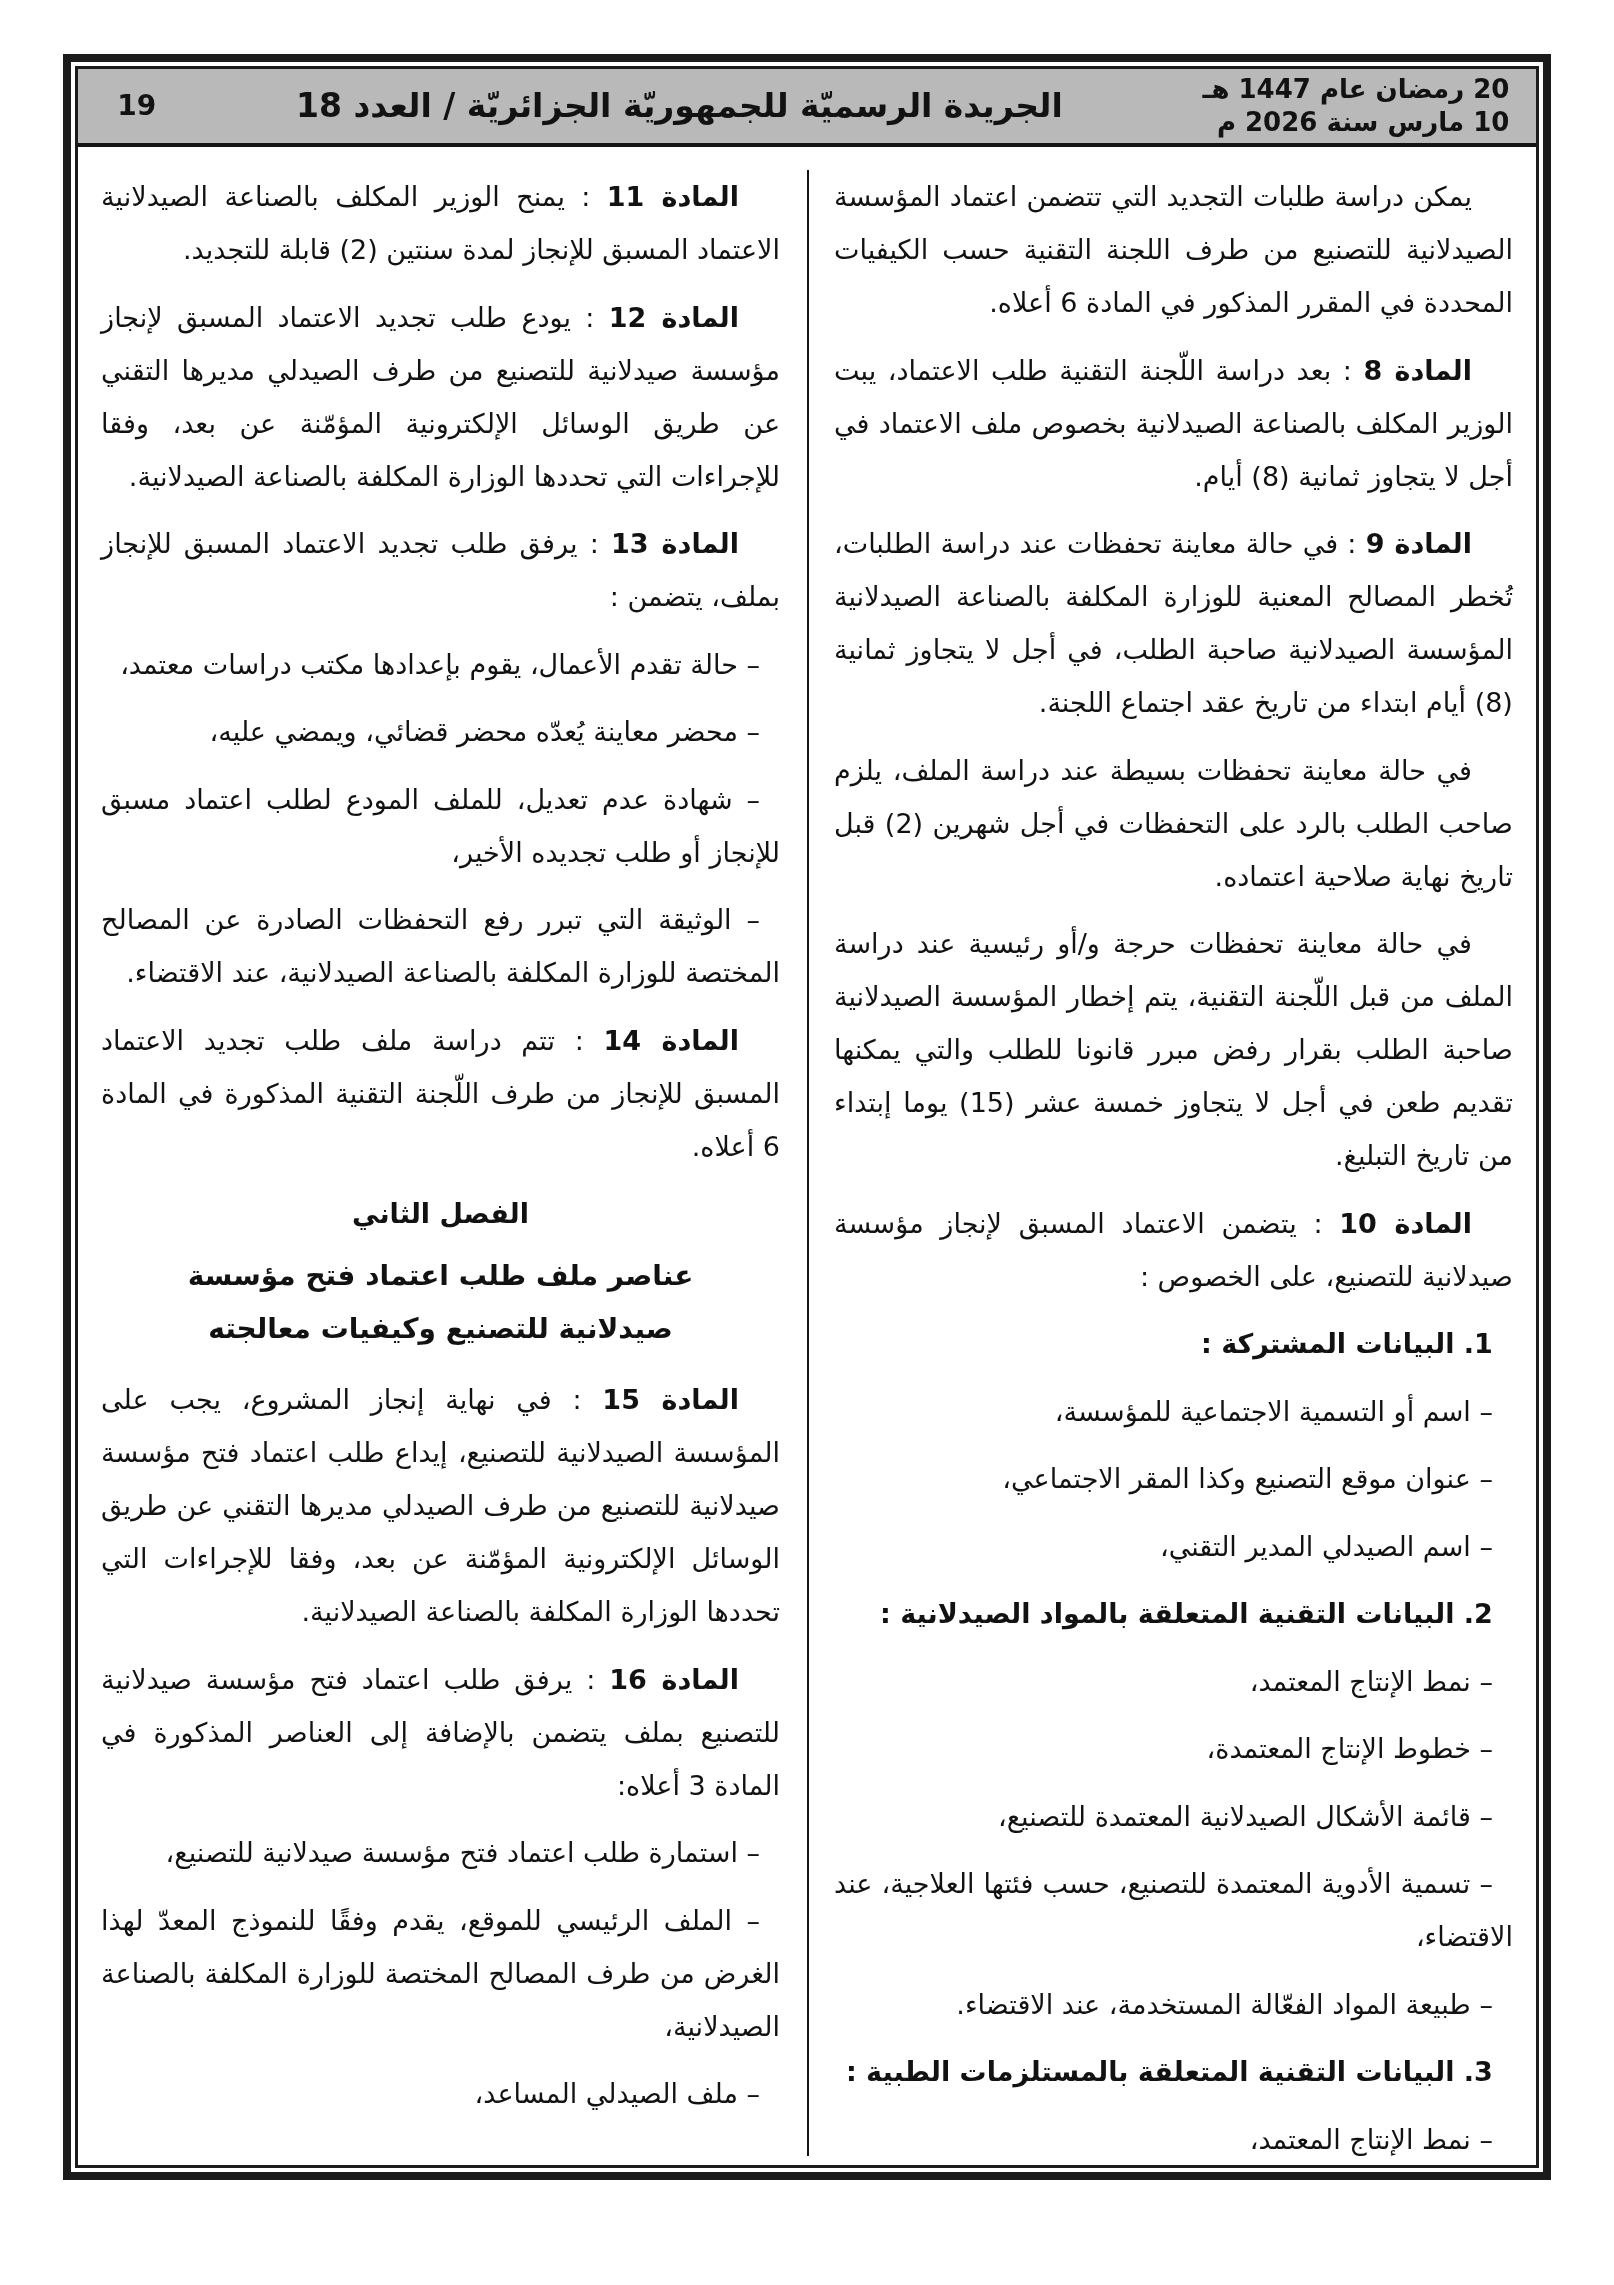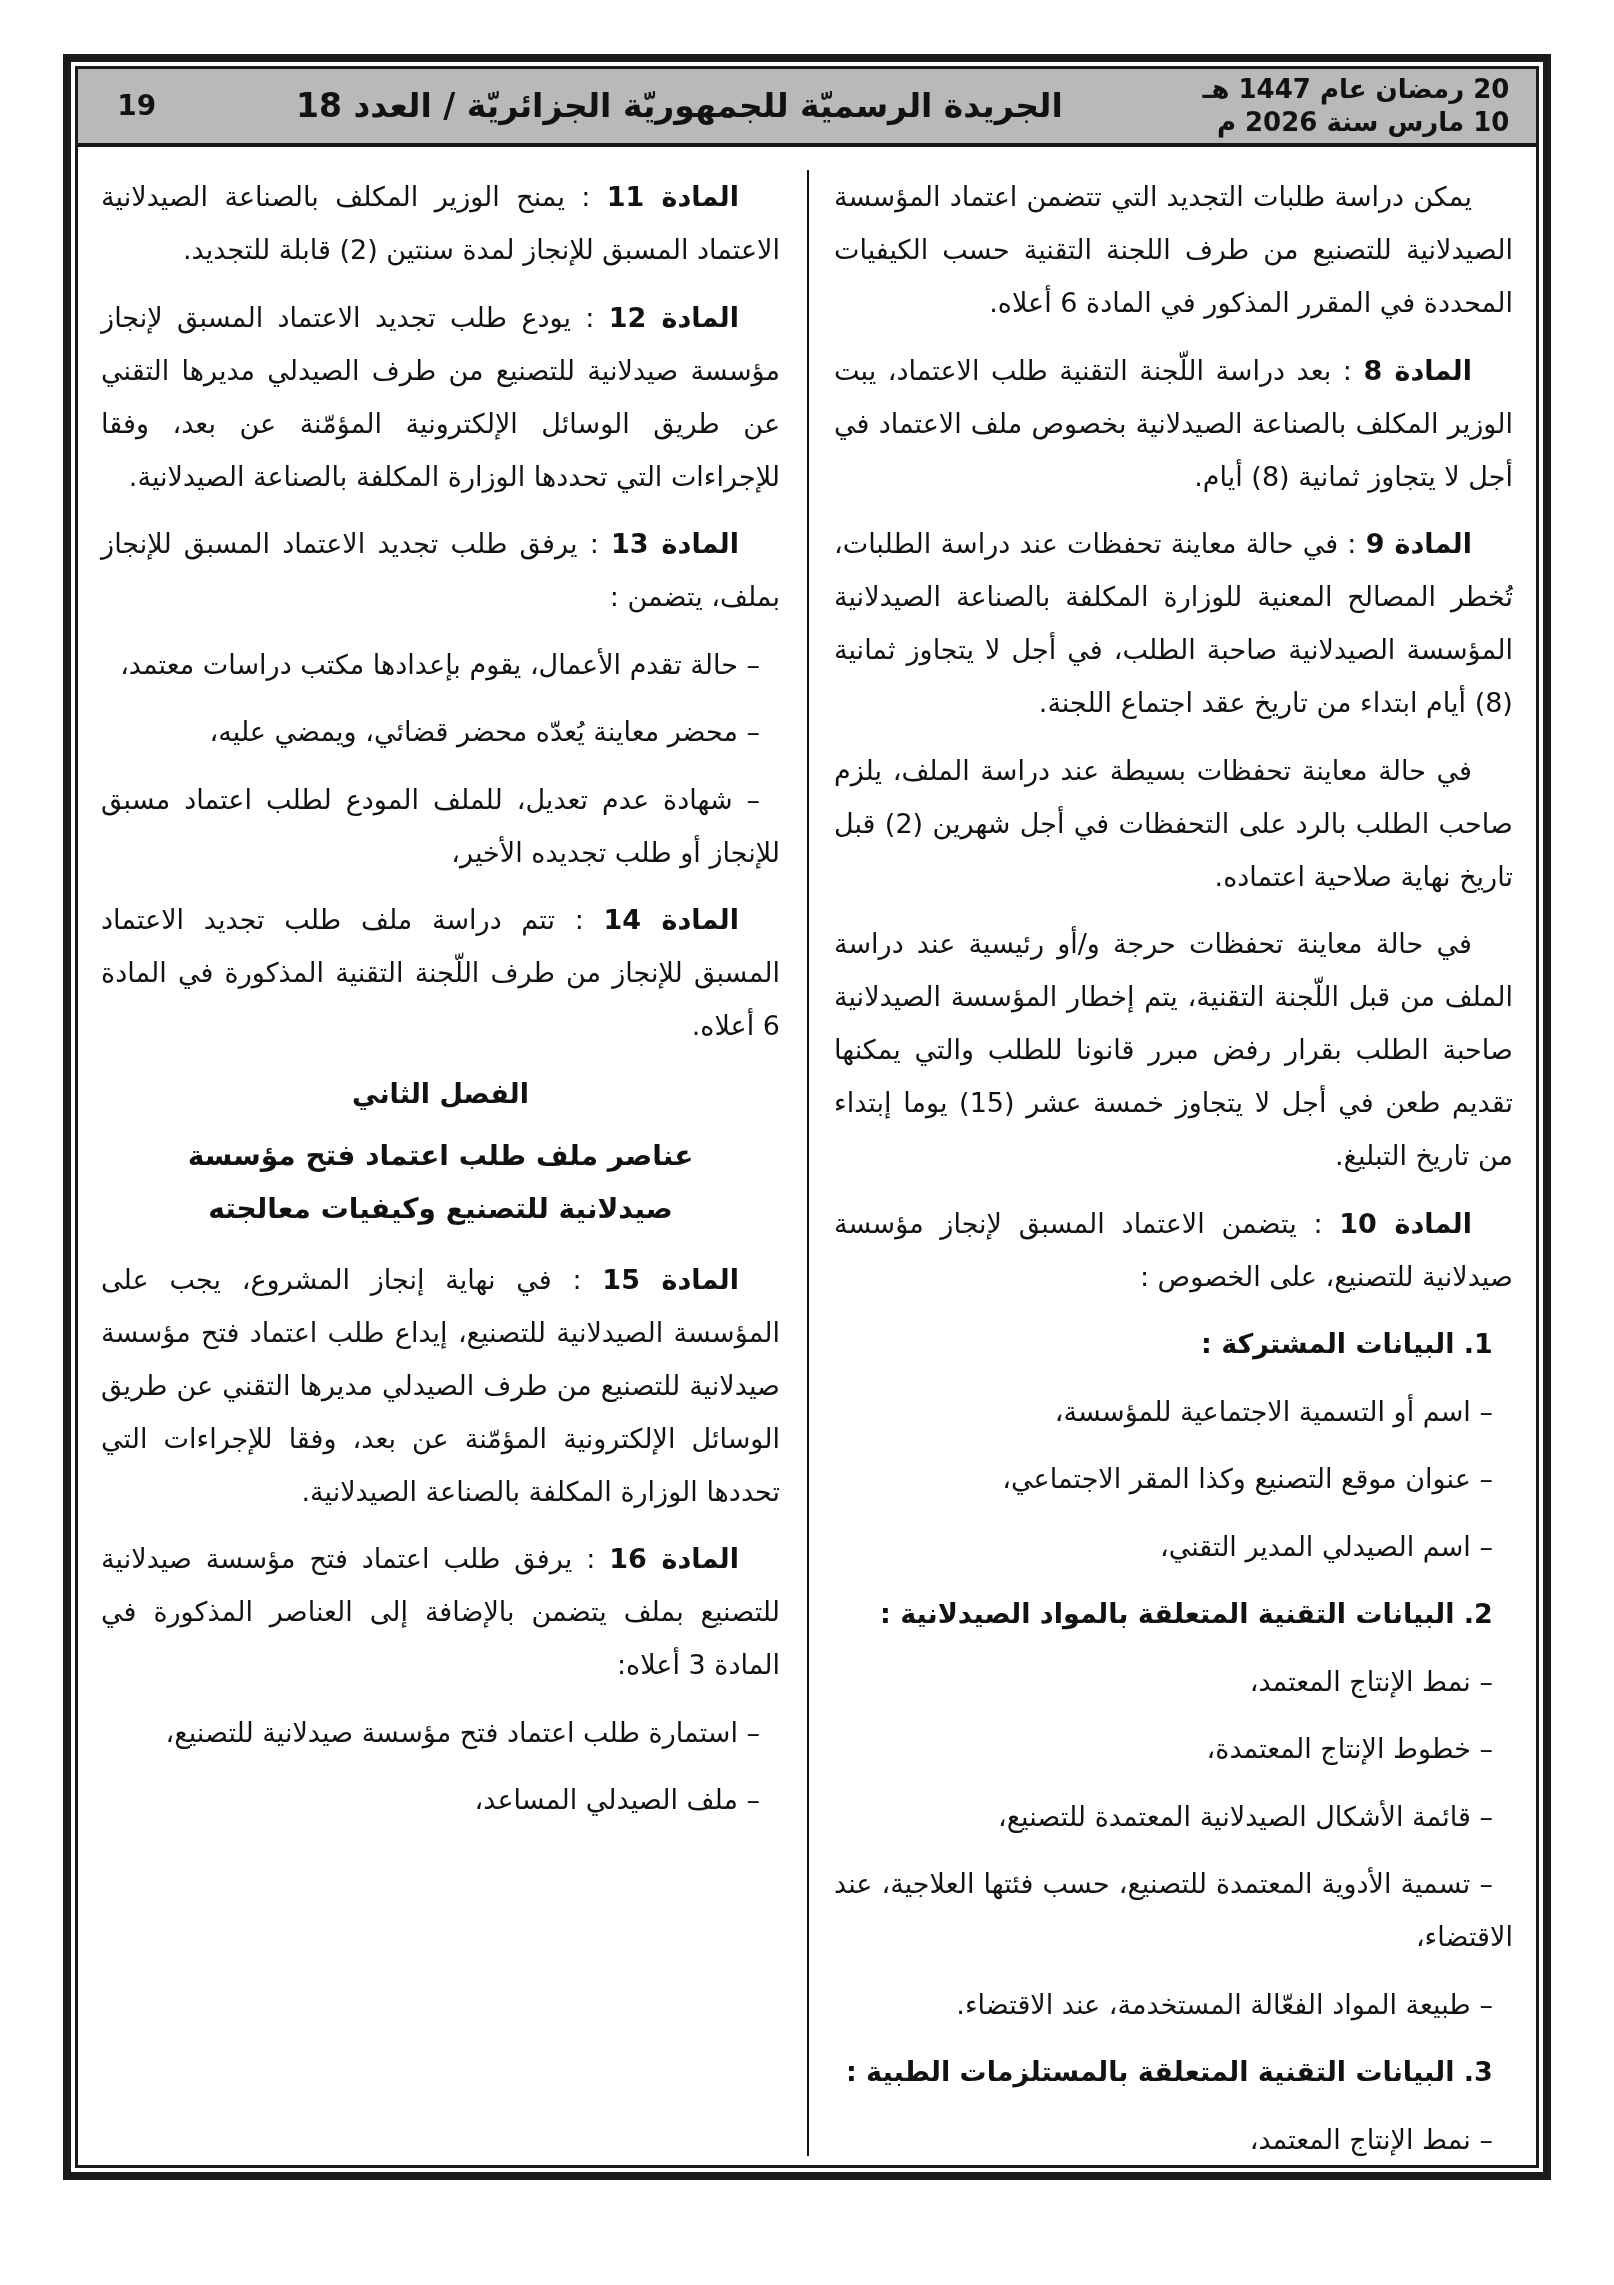--- a/index.html
+++ b/index.html
@@ -110,25 +110,27 @@
         <p class="item">– تسمية المستلزمات الطبية المعتمدة للتصنيع، حسب فئتها.</p>
       </div>
 
       <div class="col col-left">
         <p class="art"><span class="lbl">المادة 11</span><span> : يمنح الوزير المكلف بالصناعة الصيدلانية الاعتماد المسبق للإنجاز لمدة سنتين (2) قابلة للتجديد.</span></p>
         <p class="art"><span class="lbl">المادة 12</span><span> : يودع طلب تجديد الاعتماد المسبق لإنجاز مؤسسة صيدلانية للتصنيع من طرف الصيدلي مديرها التقني عن طريق الوسائل الإلكترونية المؤمّنة عن بعد، وفقا للإجراءات التي تحددها الوزارة المكلفة بالصناعة الصيدلانية.</span></p>
         <p class="art"><span class="lbl">المادة 13</span><span> : يرفق طلب تجديد الاعتماد المسبق للإنجاز بملف، يتضمن :</span></p>
         <p class="item">– حالة تقدم الأعمال، يقوم بإعدادها مكتب دراسات معتمد،</p>
         <p class="item">– محضر معاينة يُعدّه محضر قضائي، ويمضي عليه،</p>
         <p class="item">– شهادة عدم تعديل، للملف المودع لطلب اعتماد مسبق للإنجاز أو طلب تجديده الأخير،</p>
+        <p class="item">– الوثيقة التي تبرر رفع التحفظات الصادرة عن المصالح المختصة للوزارة المكلفة بالصناعة الصيدلانية، عند الاقتضاء.</p>
         <p class="art"><span class="lbl">المادة 14</span><span> : تتم دراسة ملف طلب تجديد الاعتماد المسبق للإنجاز من طرف اللّجنة التقنية المذكورة في المادة 6 أعلاه.</span></p>
         <p class="chap">الفصل الثاني</p>
         <p class="chap-title">عناصر ملف طلب اعتماد فتح مؤسسة صيدلانية للتصنيع وكيفيات معالجته</p>
         <p class="art"><span class="lbl">المادة 15</span><span> : في نهاية إنجاز المشروع، يجب على المؤسسة الصيدلانية للتصنيع، إيداع طلب اعتماد فتح مؤسسة صيدلانية للتصنيع من طرف الصيدلي مديرها التقني عن طريق الوسائل الإلكترونية المؤمّنة عن بعد، وفقا للإجراءات التي تحددها الوزارة المكلفة بالصناعة الصيدلانية.</span></p>
         <p class="art"><span class="lbl">المادة 16</span><span> : يرفق طلب اعتماد فتح مؤسسة صيدلانية للتصنيع بملف يتضمن بالإضافة إلى العناصر المذكورة في المادة 3 أعلاه:</span></p>
         <p class="item">– استمارة طلب اعتماد فتح مؤسسة صيدلانية للتصنيع،</p>
+        <p class="item">– الملف الرئيسي للموقع، يقدم وفقًا للنموذج المعدّ لهذا الغرض من طرف المصالح المختصة للوزارة المكلفة بالصناعة الصيدلانية،</p>
         <p class="item">– ملف الصيدلي المساعد،</p>
       </div>
 
     </div>
   </div>
 </div>
 
 
 </body></html>

